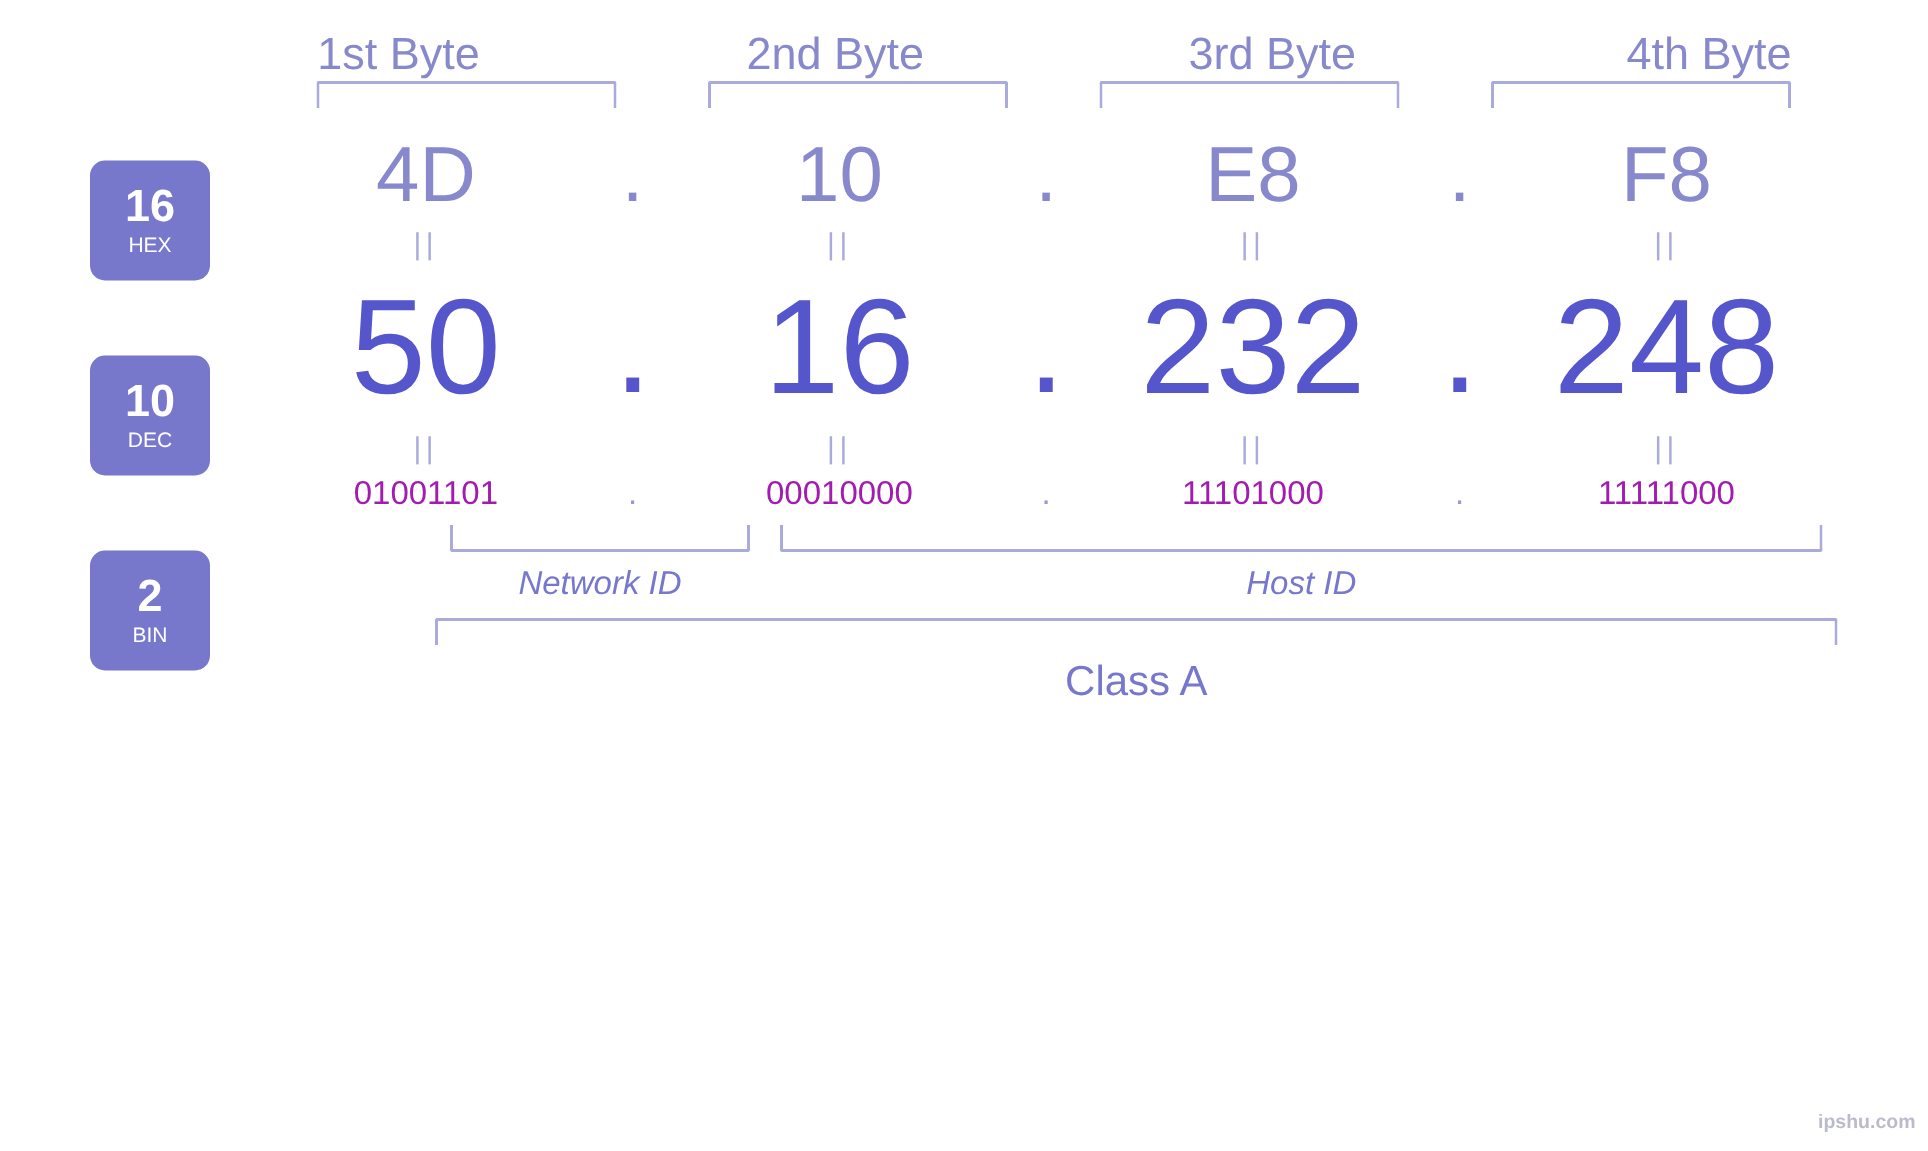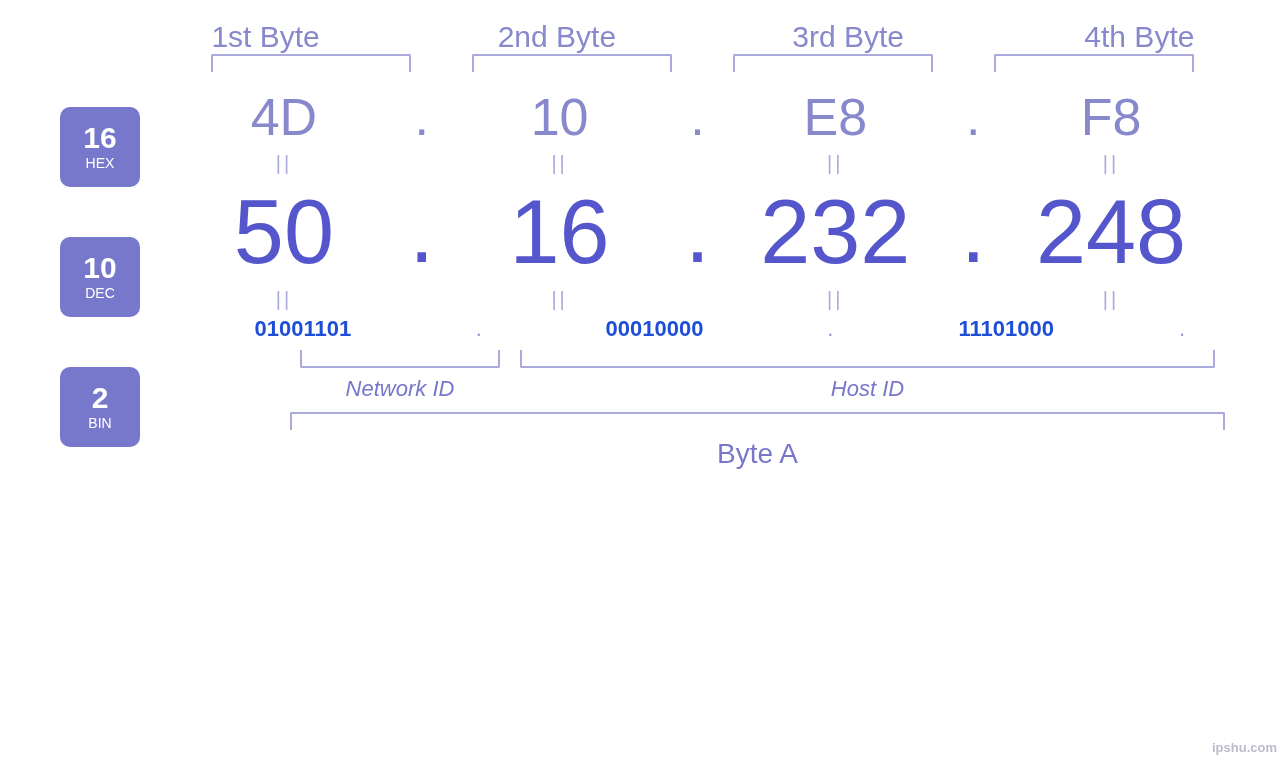--- a/index.html
+++ b/index.html
@@ -168,23 +168,23 @@
     }
 
     .dec-dot {
       color: #5555cc;
       font-size: 90px;
       font-weight: 300;
     }
 
     
     .bin-value {
-      color: #1d4ed8;
+      color: #a21caf;
       font-size: 22px;
-      font-weight: 700;
+      font-weight: 400;
     }
 
     .bin-dot {
       color: #9999cc;
       font-size: 22px;
     }
 
     
     .bottom-section {
       width: calc(100% - 120px);
@@ -356,34 +356,35 @@
         <div class="equals-cell"><span>||</span></div>
       </div>
 
       <div class="value-row">
         <div class="value-cell"><span class="bin-value">01001101</span></div>
         <div class="dot-cell"><span class="bin-dot">.</span></div>
         <div class="value-cell"><span class="bin-value">00010000</span></div>
         <div class="dot-cell"><span class="bin-dot">.</span></div>
         <div class="value-cell"><span class="bin-value">11101000</span></div>
         <div class="dot-cell"><span class="bin-dot">.</span></div>
+        <div class="value-cell"><span class="bin-value">11111000</span></div>
       </div>
 
       <div class="bottom-section">
         <div class="bottom-brackets-row">
           <div class="bottom-bracket-network"></div>
           <div class="bottom-bracket-host"></div>
         </div>
         <div class="bottom-labels-row">
           <div class="network-id-label">Network ID</div>
           <div class="host-id-label">Host ID</div>
         </div>
       </div>
 
       <div class="class-section">
         <div class="class-bracket"></div>
-        <div class="class-label">Byte A</div>
+        <div class="class-label">Class A</div>
       </div>
     </div>
   </div>
 </div>
 
 <div class="watermark">ipshu.com</div>
 
 </body></html>

